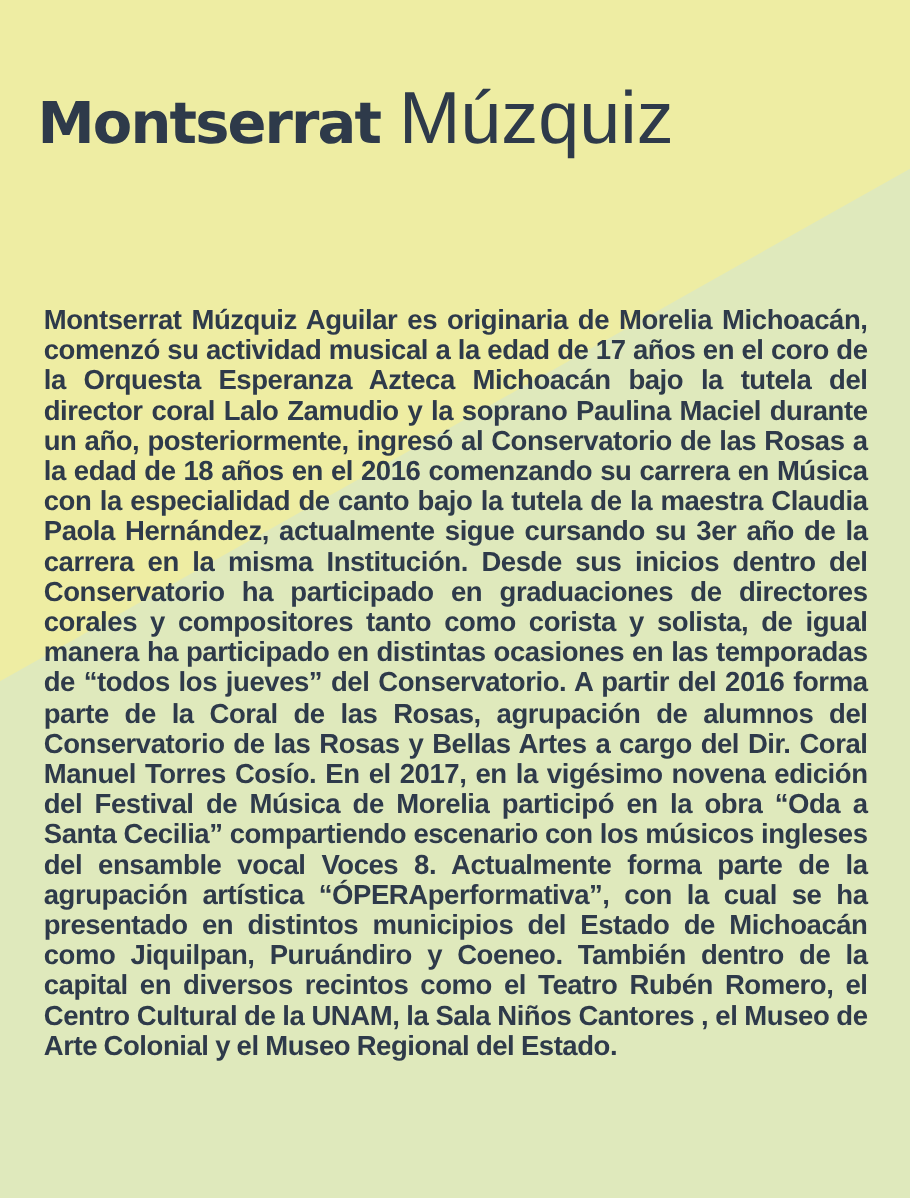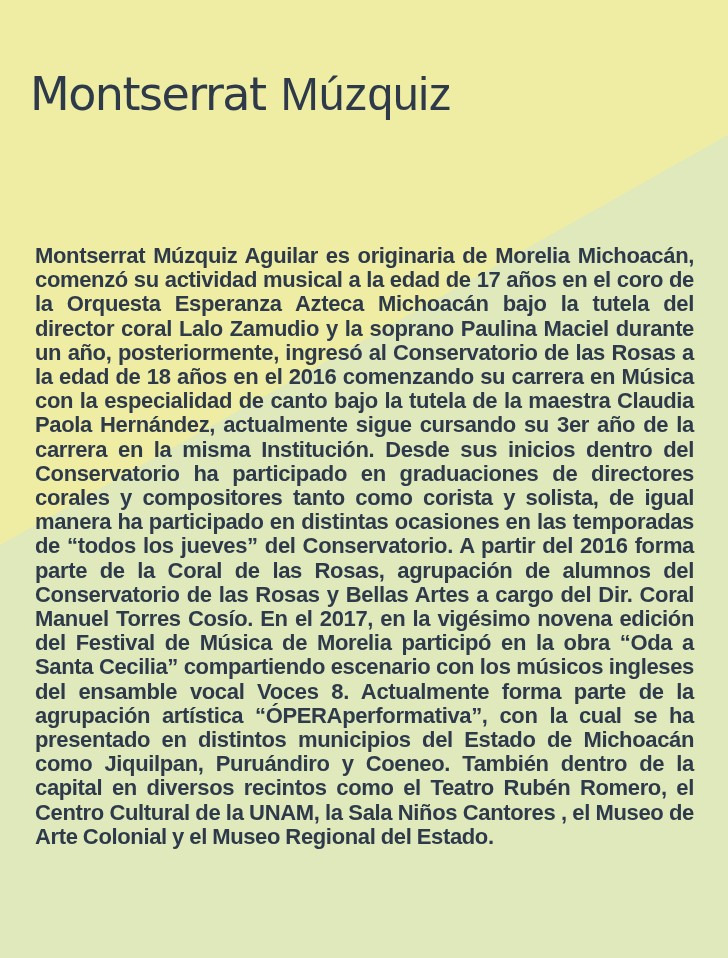--- a/index.html
+++ b/index.html
@@ -31,28 +31,28 @@
       top: 62px;
       margin: 0;
       font-family: "DejaVu Sans", sans-serif;
       font-size: 46px;
       line-height: 64px;
       color: #2E3A4A;
       letter-spacing: -1px;
       white-space: nowrap;
     }
     .title .first {
-      font-weight: normal;
+      font-weight: bold;
       letter-spacing: -1.5px;
       margin-top: 40px;
     }
     .title .last {
       font-weight: normal;
       font-family: "Liberation Sans", sans-serif;
-      font-size: 46px;
+      font-size: 59px;
       letter-spacing: 0px;
     }
     .bio {
       position: absolute;
       left: 35px;
       top: 244px;
       width: 659px;
       margin: 0;
       font-family: "Liberation Sans", sans-serif;
       font-weight: bold;

